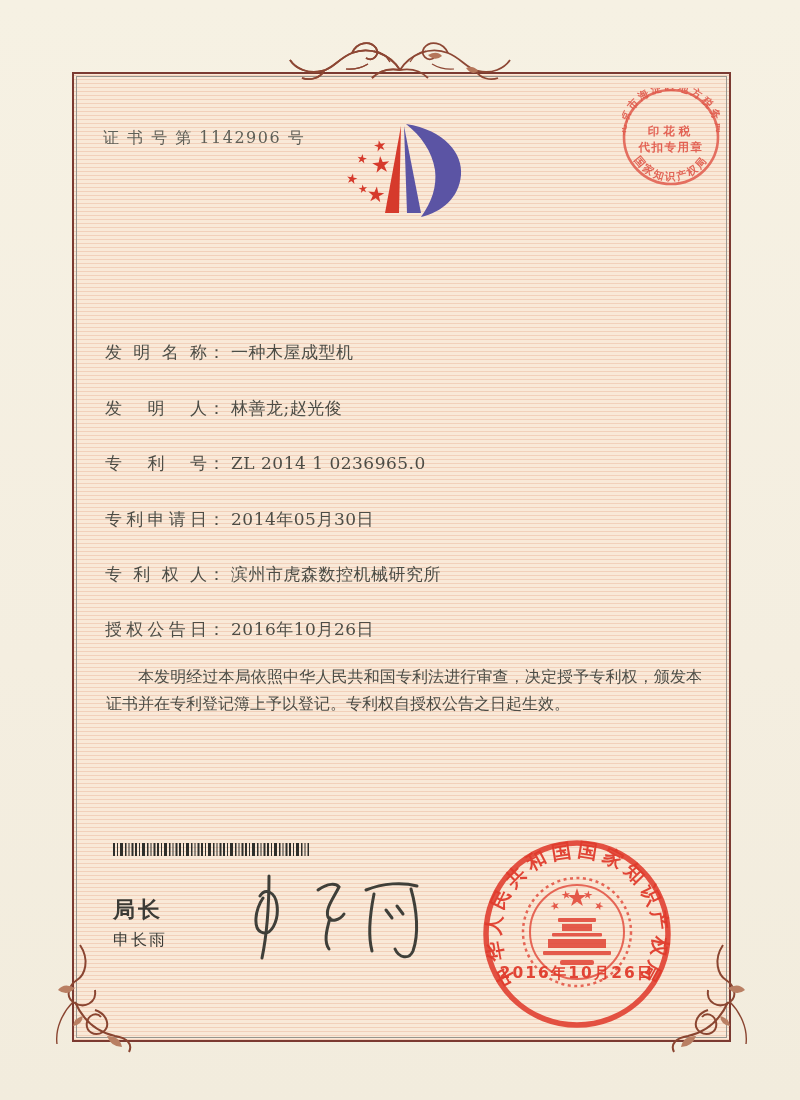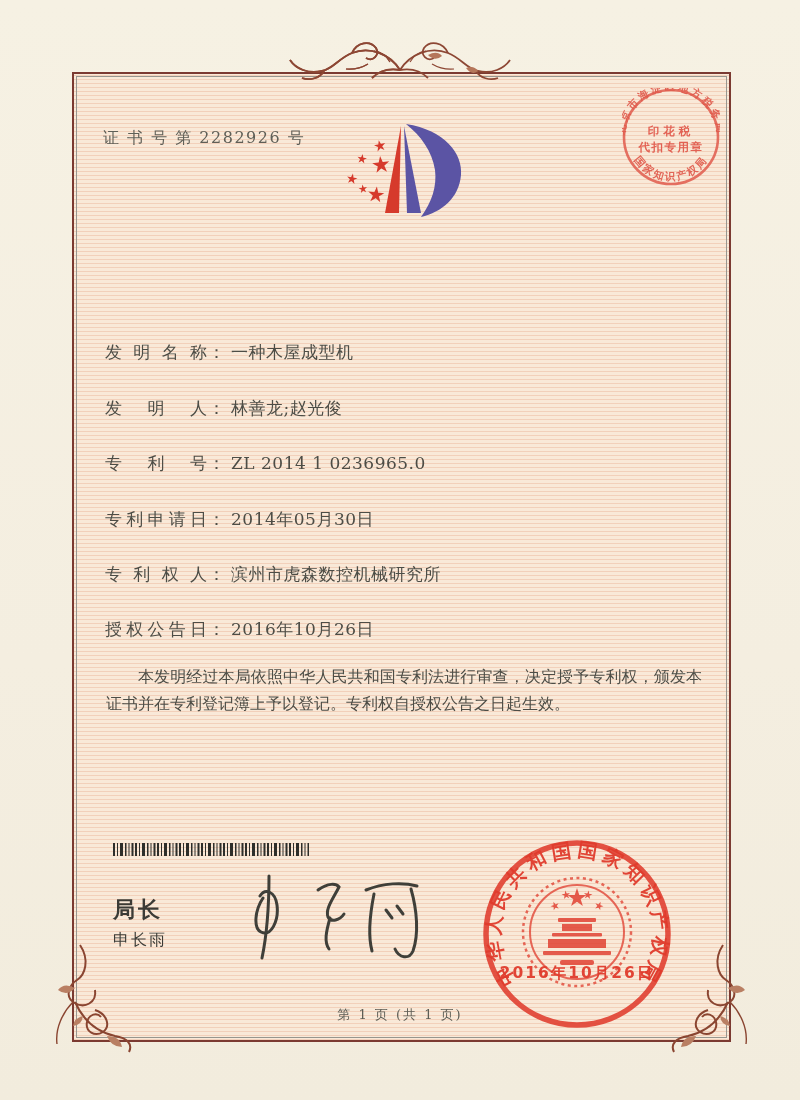--- a/index.html
+++ b/index.html
@@ -81,21 +81,21 @@
       <path d="M40,70 C28,74 24,86 32,92 C40,97 50,92 48,82 C46,74 38,72 34,77"></path>
       <path d="M62,62 C72,72 80,88 78,104" stroke-width="1.4"></path>
     </g>
     <g fill="#b97f63" stroke="none">
       <path d="M60,48 q 11,-6 17,2 q -9,7 -17,-2 Z"></path>
       <path d="M28,96 q -4,11 -15,11 q 2,-11 15,-11 Z"></path>
       <path d="M52,76 q 9,2 10,10 q -9,-1 -10,-10 Z"></path>
     </g>
   </svg>
 
-  <div class="cert-no">证 书 号 第 2282926 号</div>
+  <div class="cert-no">证 书 号 第 1142906 号</div>
 
   <svg class="logo" width="140" height="125" viewBox="0 0 140 125">
     <defs>
       <path id="star" d="M0,-1 L0.588,0.809 L-0.951,-0.309 L0.951,-0.309 L-0.588,0.809 Z"></path>
     </defs>
 
     <path fill="#5b54a4" d="M76,14 C115,20 133,44 131,65 C129,88 112,102 91,107 C102,92 107,76 105,60 C102,41 91,26 76,14 Z"></path>
 
     <polygon fill="#d63a2c" points="71,16 55,103 69,103"></polygon>
 
@@ -204,15 +204,14 @@
     <text font-size="10.5" font-weight="bold" fill="rgba(224,90,76,0.92)" letter-spacing="2.5">
       <textPath href="#stampTop" startOffset="50%" text-anchor="middle">北京市海淀区地方税务局</textPath>
     </text>
     <text font-size="10.5" font-weight="bold" fill="rgba(224,90,76,0.92)" letter-spacing="2">
       <textPath href="#stampBottom" startOffset="50%" text-anchor="middle">国家知识产权局</textPath>
     </text>
     <text x="0" y="-2" text-anchor="middle" font-size="11.5" font-weight="bold" fill="rgba(224,90,76,0.95)" letter-spacing="4">印花税</text>
     <text x="0" y="14" text-anchor="middle" font-size="11.5" font-weight="bold" fill="rgba(224,90,76,0.95)" letter-spacing="1.5">代扣专用章</text>
   </svg>
 
-  <div class="footer">第 1 页 (共 1 页)</div>
 
 </div>
 
 </body></html>

